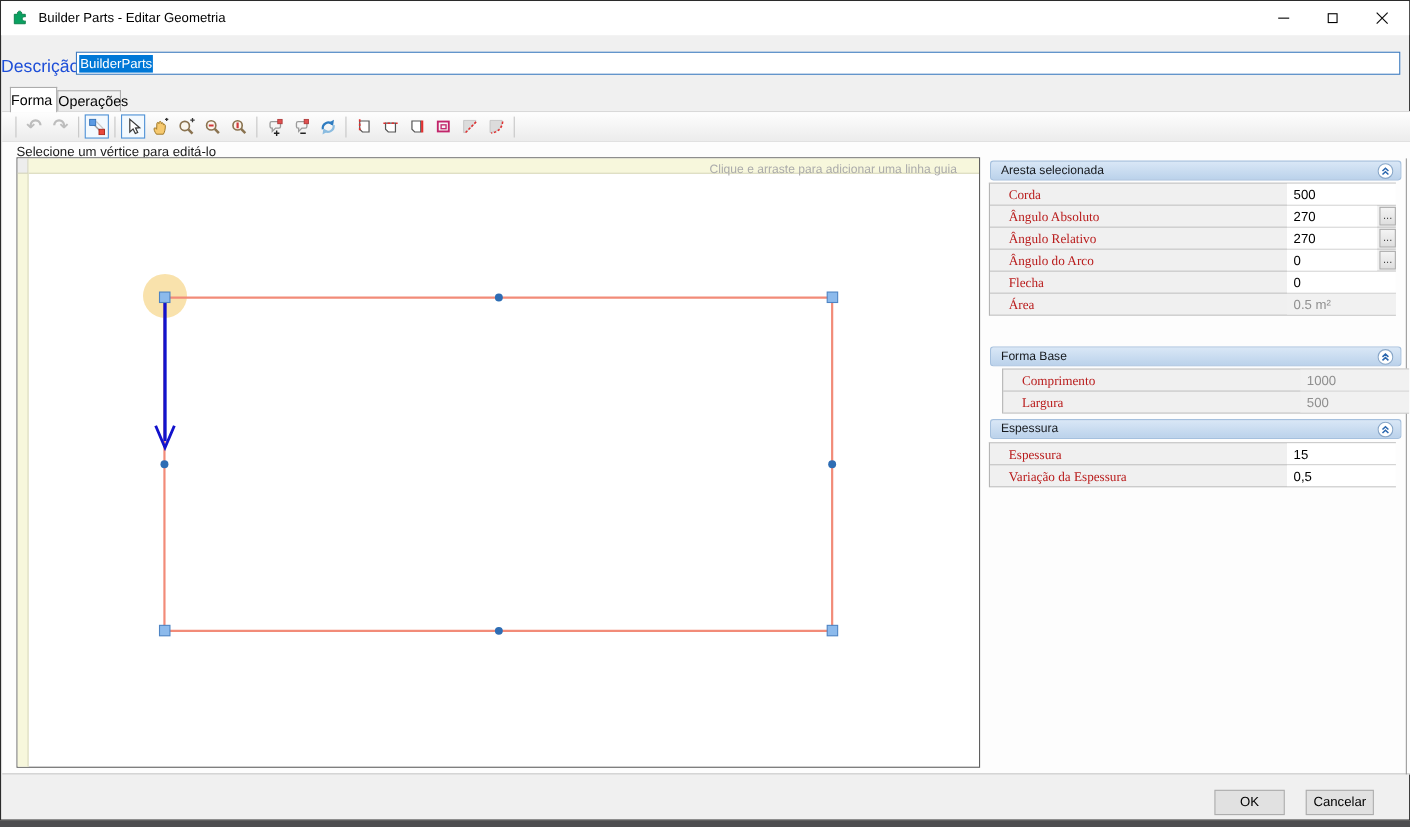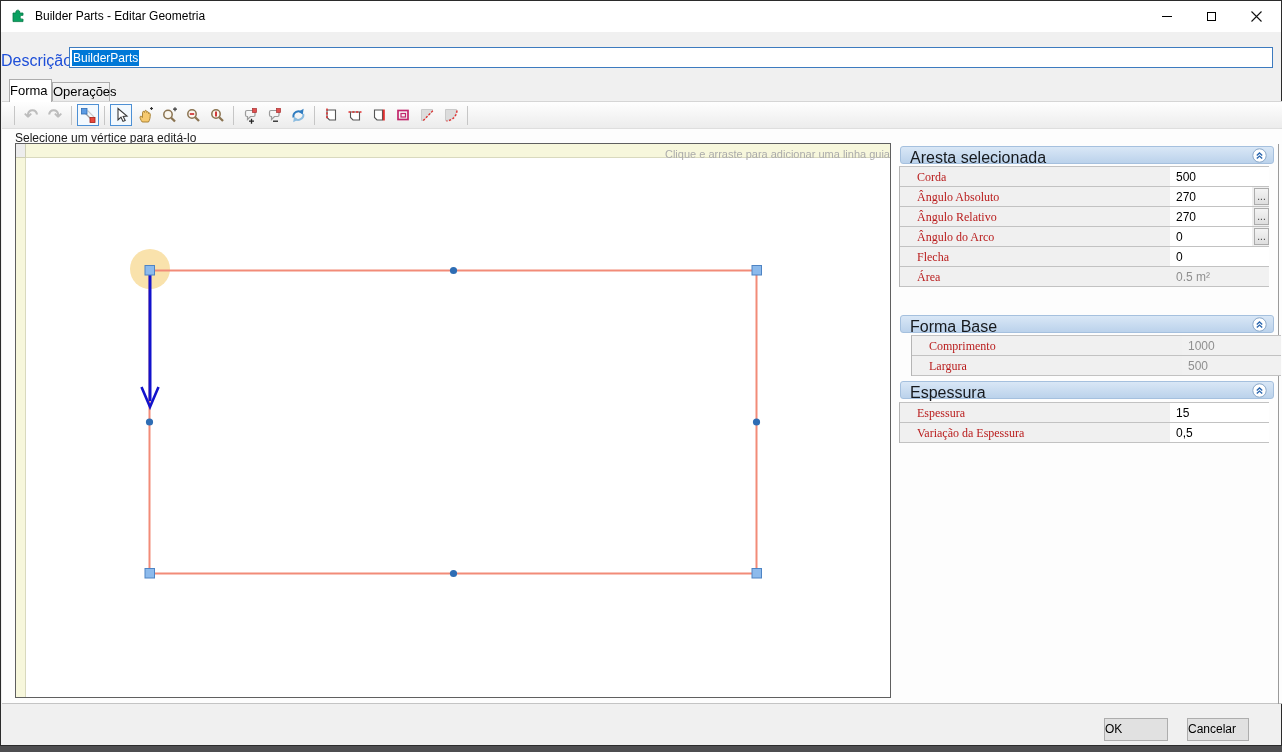--- a/index.html
+++ b/index.html
@@ -46,45 +46,45 @@
 
   .status-text { position:absolute; left:14px; top:130px; font-size:12px; color:#1A1A1A; }
 
   
   .canvas { position:absolute; left:14px; top:142px; width:876px; height:555px;
             background:#fff; border:1px solid #5F5F5F; }
   .canvas-corner { position:absolute; left:0; top:0; width:10px; height:14px; background:#EDEDED;
                    border-right:1px solid #CFCFB4; border-bottom:1px solid #CFCFB4; }
   .hruler { position:absolute; left:10px; top:0; right:0; height:14px; background:#F7F7DC;
             border-bottom:1px solid #D9D9BE; text-align:right; }
-  .hruler span { font-size:11px; color:#ABABAB; line-height:13px; padding-right:0; }
+  .hruler span { font-size:11px; color:#ABABAB; line-height:13px; padding-right:20px; }
   .vruler { position:absolute; left:0; top:14px; width:10px; bottom:0; background:#F7F7DC;
             border-right:1px solid #D9D9BE; }
   .draw-svg { position:absolute; left:10px; top:14px; }
 
   
   .panel { position:absolute; left:897px; top:143px; width:381px; height:560px; border-right:1px solid #9A9A9A; }
   .pgroup-header { position:absolute; left:2px; width:374px; height:18px; border-radius:3px;
                    background:linear-gradient(#D9E7F6,#BBD2EB); border:1px solid #A5C0DE; }
-  .pgh-title { position:absolute; left:9px; top:2px; font-size:16px; color:#16191D; }
+  .pgh-title { position:absolute; left:9px; top:2px; font-size:11px; color:#16191D; }
   .pgh-collapse { position:absolute; right:6px; top:1px; width:15px; height:15px; }
   .prows { position:absolute; left:1px; width:370px; border-top:1px solid #C2C2C2; border-left:1px solid #B5B5B5; background:#F0F0F0; }
   .prow { position:relative; height:20px; border-bottom:1px solid #C2C2C2; }
   .plabel { position:absolute; left:17px; top:3px; font-size:12px; color:#b91c1c;font-family:Liberation Serif, serif; }
   .pval { position:absolute; left:270px; top:0; height:19px; width:99px; background:#fff;
           font-size:12px; color:#000; padding:3px 0 0 6px; }
   .prow.has-ellipsis .pval { width:82px; }
   .pval.disabled { background:#F1F1F1; color:#8F8F8F; }
   .pellip { position:absolute; left:354px; top:1px; width:15px; height:17px;
             background:linear-gradient(#F4F4F4,#DEDEDE); border:1px solid #ACACAC;
             font-size:10px; color:#444; line-height:13px; text-align:center; }
 
   
   .btn { position:absolute; top:717px; height:23px; background:#E1E1E1; border:1px solid #ADADAD;
-         font-size:12px; color:#000; text-align:left; line-height:21px; }
+         font-size:12px; color:#000; text-align:center; line-height:21px; }
   .btn.ok { left:1103px; width:64px; }
   .btn.cancel { left:1186px; width:62px; }
 </style>
 </head>
 <body>
 
 <div class="window">
 
   <div class="titlebar">
     <svg class="app-icon" viewBox="0 0 17 17">

